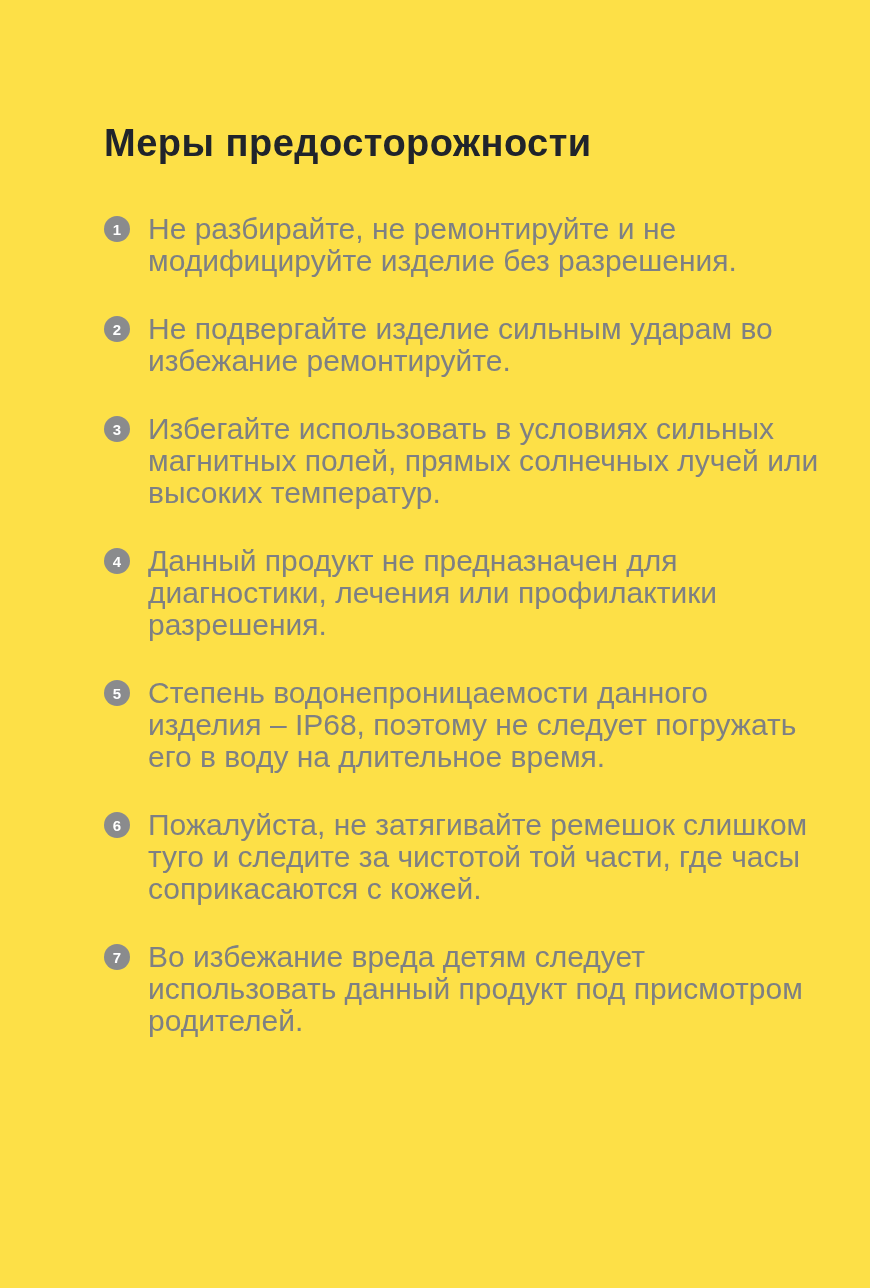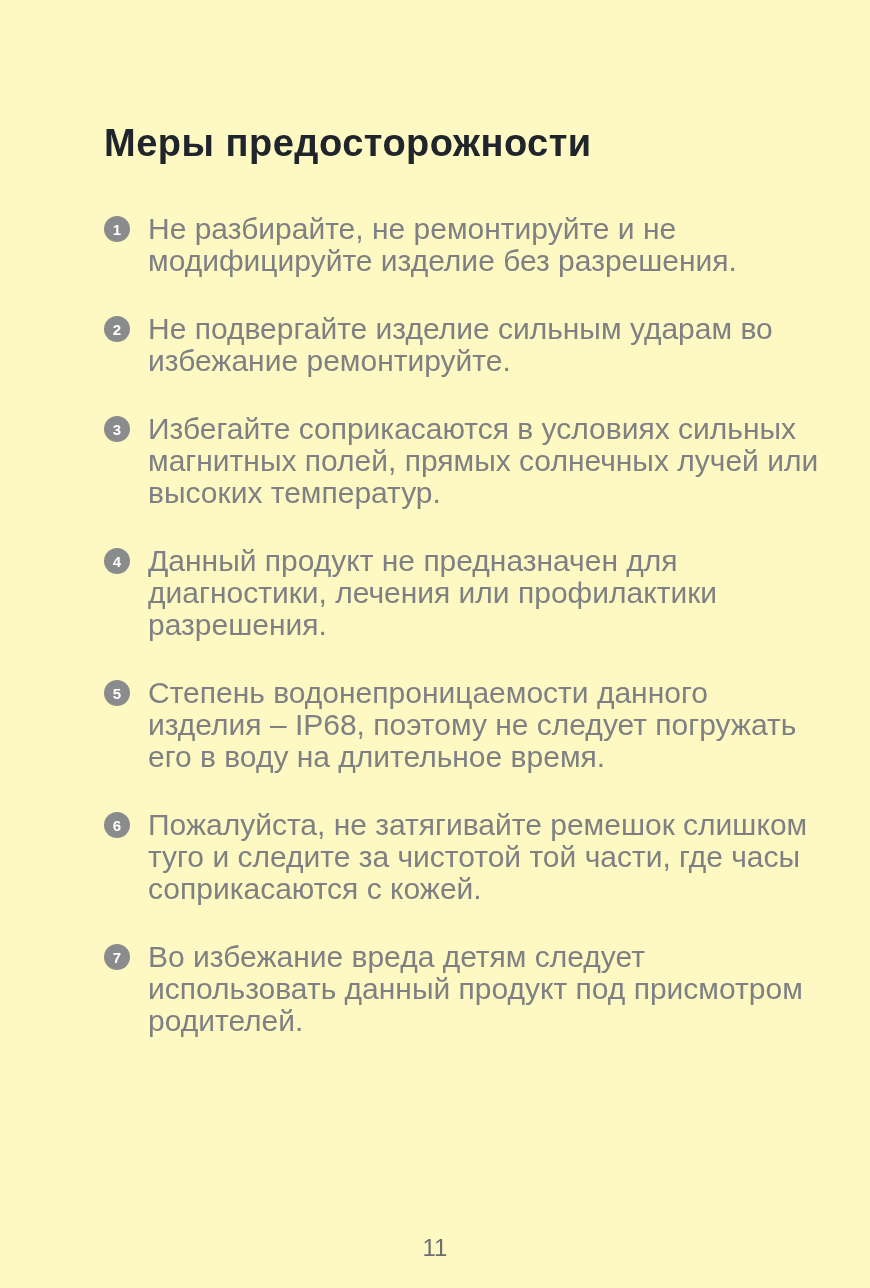--- a/index.html
+++ b/index.html
@@ -4,21 +4,21 @@
 <style>
   html, body {
     margin: 0;
     padding: 0;
     background: #ffffff;
   }
   .page {
     position: relative;
     width: 870px;
     height: 1288px;
-    background: #fef9c3;
+    background: #fde047;
     font-family: "Liberation Sans", "DejaVu Sans", sans-serif;
     overflow: hidden;
   }
   .title {
     position: absolute;
     top: 122px;
     left: 104px;
     margin: 0;
     font-size: 38px;
     font-weight: 700;
@@ -91,21 +91,21 @@
       <span class="badge">
         <span class="badge-num">2</span>
       </span>
       <p class="item-text">Не подвергайте изделие сильным ударам во избежание ремонтируйте.</p>
     </li>
 
     <li class="item">
       <span class="badge">
         <span class="badge-num">3</span>
       </span>
-      <p class="item-text">Избегайте соприкасаются в условиях сильных магнитных полей, прямых солнечных лучей или высоких температур.</p>
+      <p class="item-text">Избегайте использовать в условиях сильных магнитных полей, прямых солнечных лучей или высоких температур.</p>
     </li>
 
     <li class="item">
       <span class="badge">
         <span class="badge-num">4</span>
       </span>
       <p class="item-text">Данный продукт не предназначен для диагностики, лечения или профилактики разрешения.</p>
     </li>
 
     <li class="item">
@@ -123,15 +123,14 @@
     </li>
 
     <li class="item">
       <span class="badge">
         <span class="badge-num">7</span>
       </span>
       <p class="item-text">Во избежание вреда детям следует использовать данный продукт под присмотром родителей.</p>
     </li>
   </ul>
 
-  <div class="page-number">11</div>
 
 </div>
 
 </body></html>

